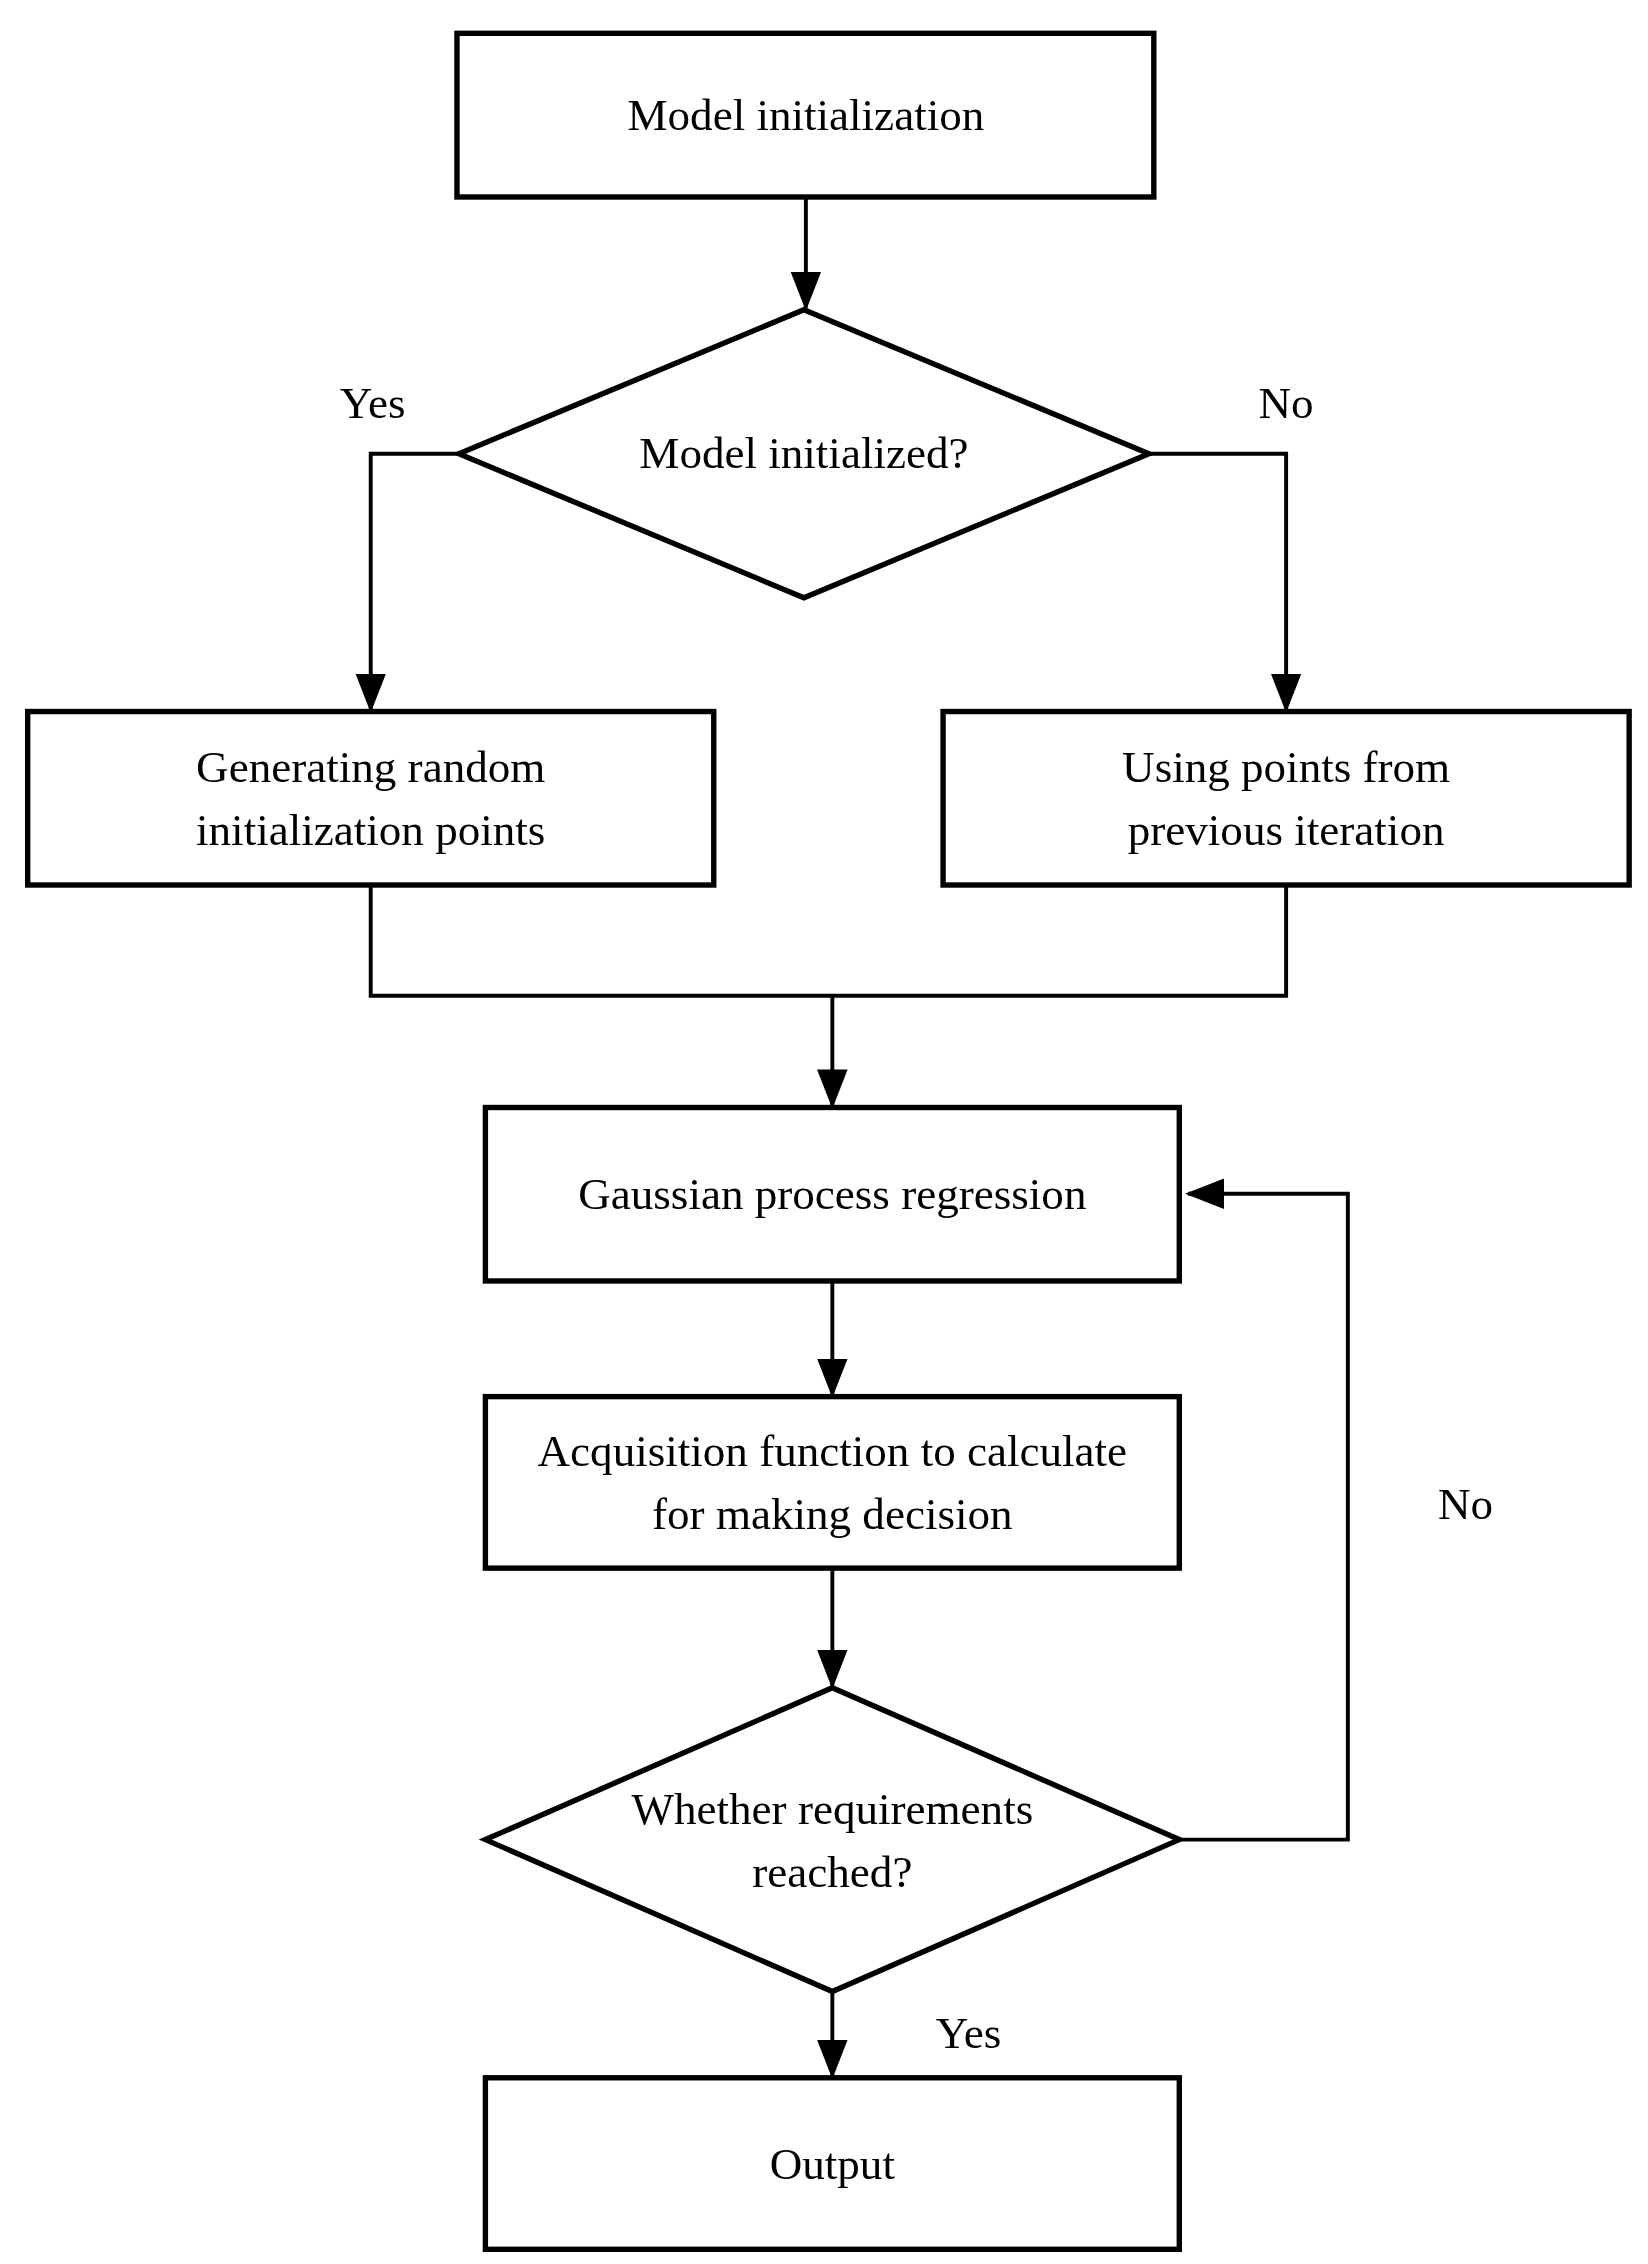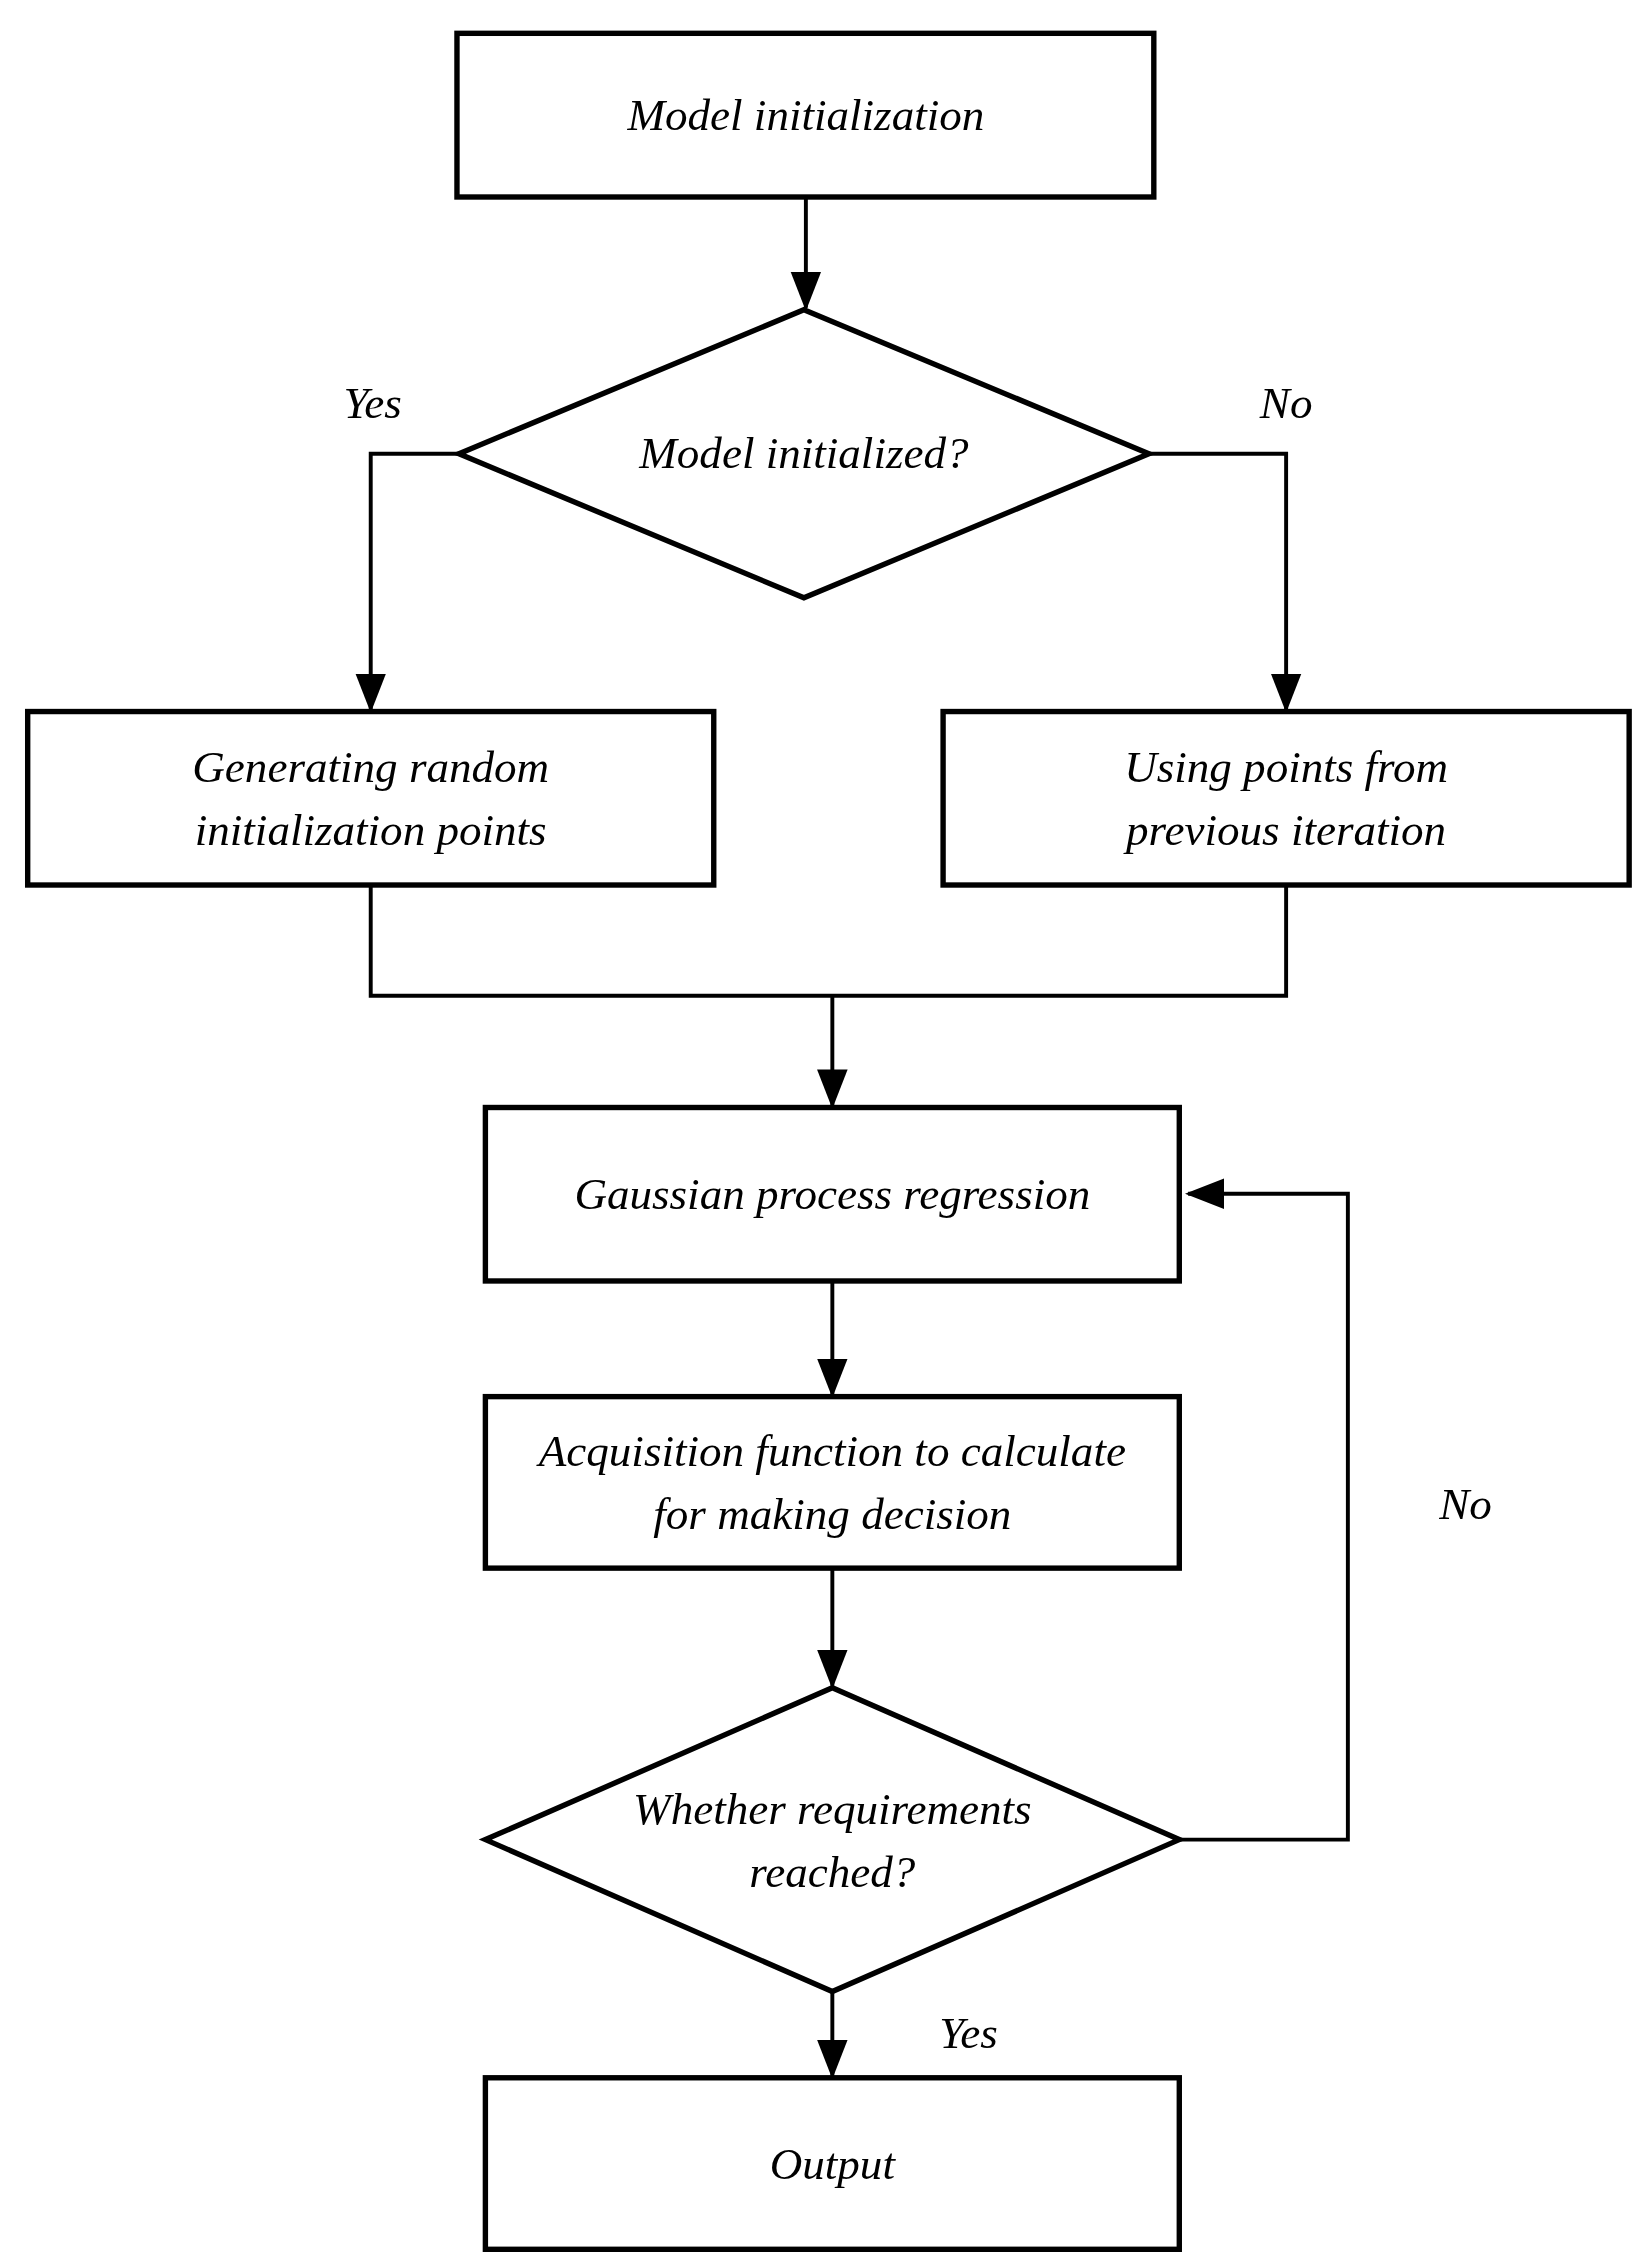--- a/index.html
+++ b/index.html
@@ -11,21 +11,20 @@
     margin: 0;
     padding: 0;
     background: var(--bg);
   }
   .canvas {
     position: relative;
     width: 1649px;
     height: 2264px;
     background: var(--bg);
     overflow: hidden;
-    font-style: italic;
   }
   svg.flow {
     display: block;
     width: 1649px;
     height: 2264px;
   }
   .node {
     fill: var(--bg);
     stroke: var(--line);
     stroke-width: 5.5;

